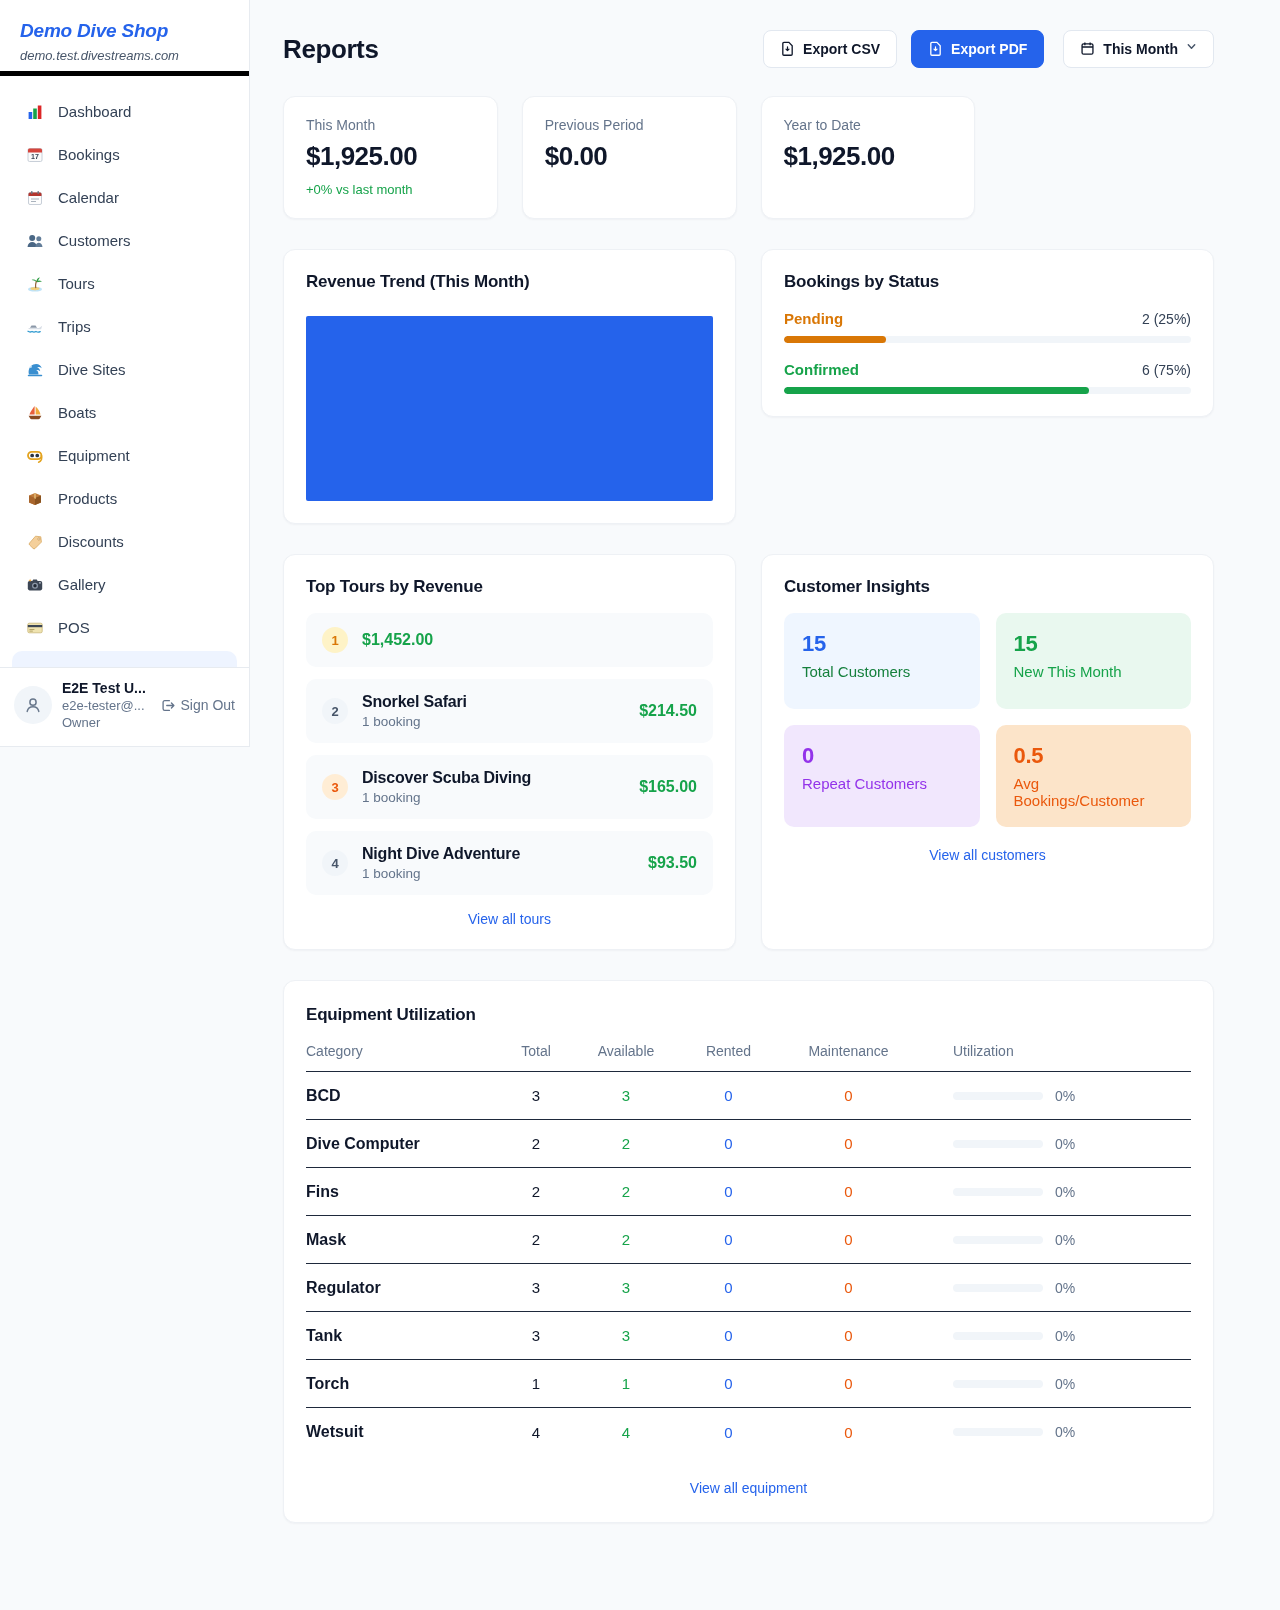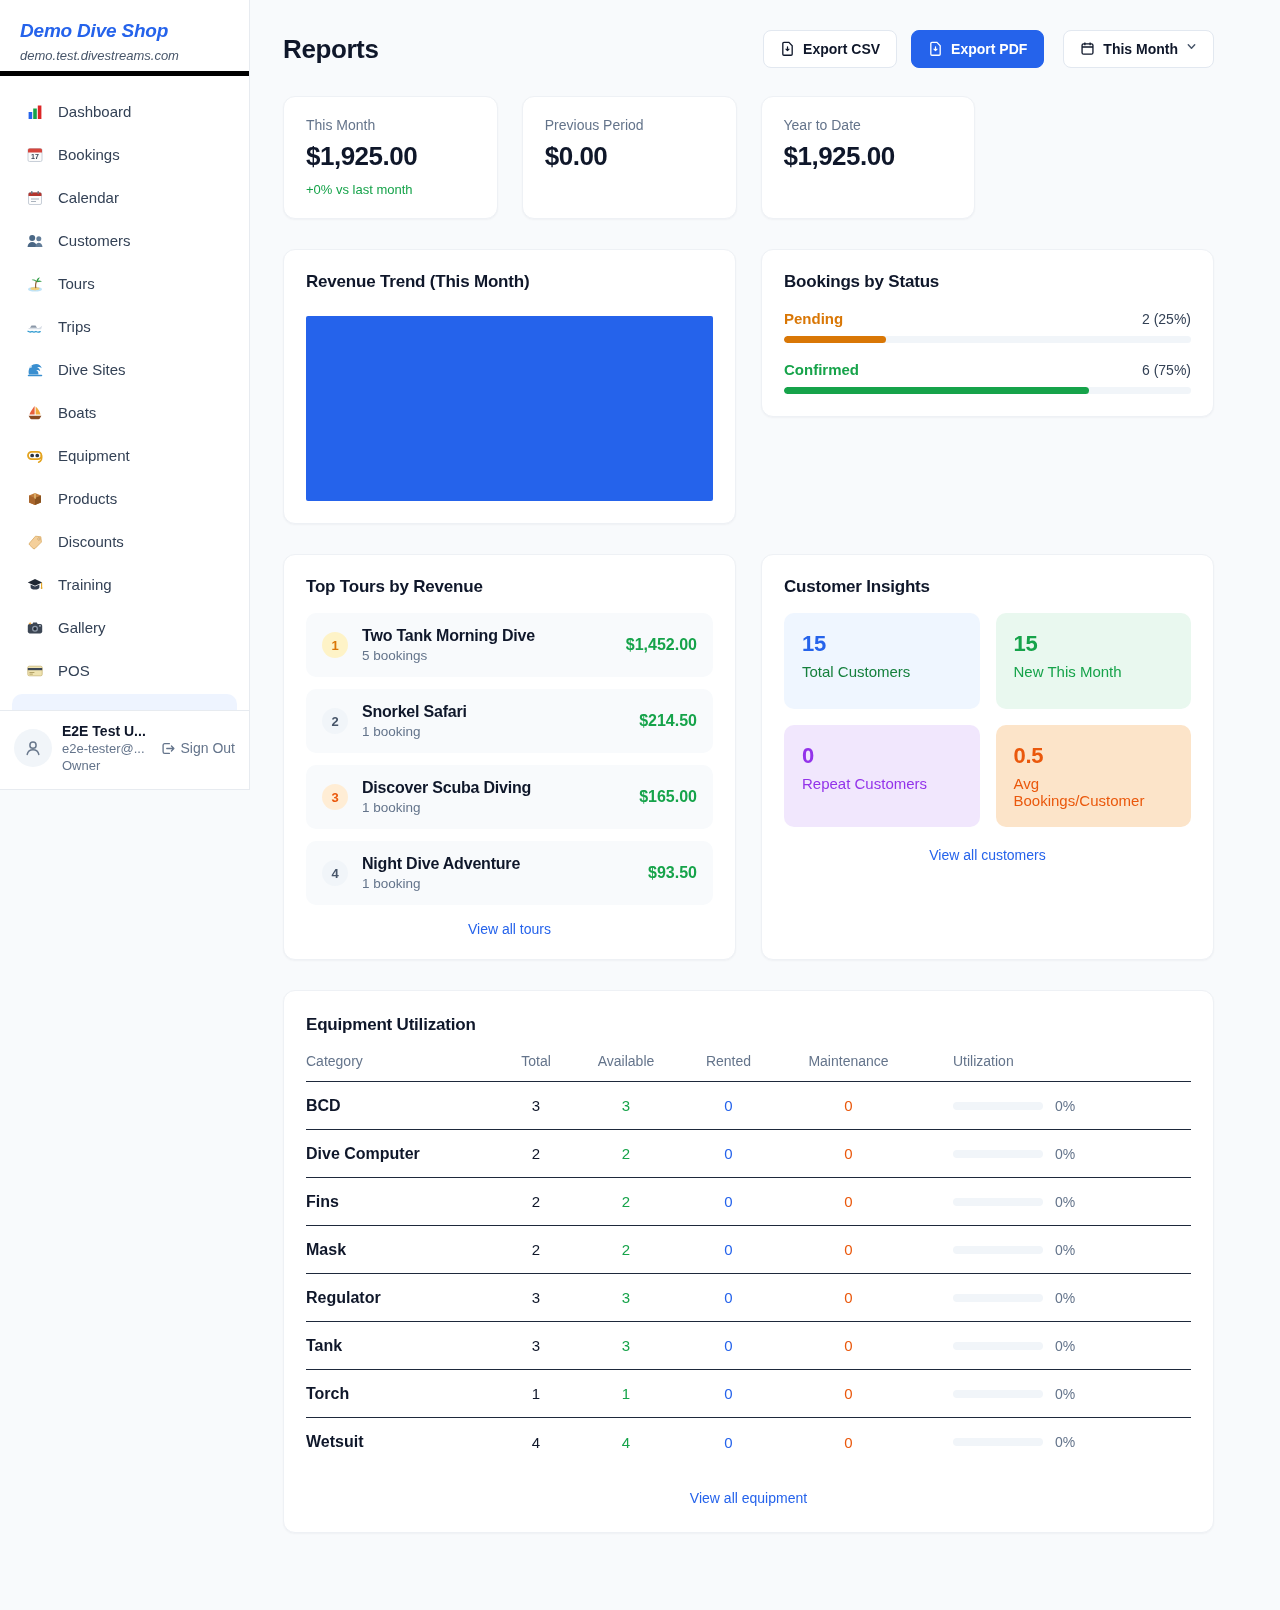--- a/index.html
+++ b/index.html
@@ -248,31 +248,20 @@
      <span class="nav-label">Products</span>
    </a>
       <a class="nav-item">
      <span class="nav-ico">
           <svg viewBox="0 0 18 18">
             <path d="M9.5 3.2l5.3.6.6 5.3-6.3 6.3a1.4 1.4 0 0 1-2 0L3.6 12a1.4 1.4 0 0 1 0-2z" fill="#f4cf9a" stroke="#d8a963" stroke-width=".8"></path>
             <circle cx="12.9" cy="6" r="1.1" fill="#fff" stroke="#c79551" stroke-width=".8"></circle>
           </svg>
         </span>
      <span class="nav-label">Discounts</span>
-   </a>
-      <a class="nav-item">
-     <span class="nav-ico">
-          <svg viewBox="0 0 18 18">
-            <path d="M9 3 1.8 6.4 9 9.8l7.2-3.4z" fill="#1f2733"></path>
-            <path d="M4.6 8.4v3c0 1.2 2 2.2 4.4 2.2s4.4-1 4.4-2.2v-3L9 10.5z" fill="#323c4d"></path>
-            <path d="M15.6 6.8v4.4" stroke="#e3a31f" stroke-width="1.1" fill="none"></path>
-            <circle cx="15.6" cy="12" r=".9" fill="#e3a31f"></circle>
-          </svg>
-        </span>
-     <span class="nav-label">Training</span>
    </a>
       <a class="nav-item">
      <span class="nav-ico">
           <svg viewBox="0 0 18 18">
             <path d="M6.2 5.2l1-1.6h3.6l1 1.6z" fill="#3c4654"></path>
             <rect x="1.8" y="5" width="14.4" height="9.4" rx="1.8" fill="#3c4654"></rect>
             <circle cx="9" cy="9.7" r="3" fill="#8e99a8"></circle>
             <circle cx="9" cy="9.7" r="1.7" fill="#232b36"></circle>
             <path d="M4.1 2.8l.5 1.1 1.1.5-1.1.5-.5 1.1-.5-1.1-1.1-.5 1.1-.5z" fill="#f2a93b"></path>
             <rect x="13" y="6.3" width="1.9" height="1.2" rx=".4" fill="#cdd5de"></rect>
@@ -390,24 +379,20 @@
       </div>
     </div>
   </div>
 
   <div class="row2col stretch">
     <div class="card panel">
       <div class="panel-title">Top Tours by Revenue</div>
       <div class="tour-list" id="tour-list">
           <div class="tour-row">
      <span class="rank" style="background:#fef3c7;color:#d97706">1</span>
-     <span class="tour-info">
-       <span class="tour-name" style="display:block">Two Tank Morning Dive</span>
-       <span class="tour-sub" style="display:block">5 bookings</span>
-     </span>
      <span class="tour-amt">$1,452.00</span>
    </div>
           <div class="tour-row">
      <span class="rank" style="background:#f1f5f9;color:#475569">2</span>
      <span class="tour-info">
        <span class="tour-name" style="display:block">Snorkel Safari</span>
        <span class="tour-sub" style="display:block">1 booking</span>
      </span>
      <span class="tour-amt">$214.50</span>
    </div>

